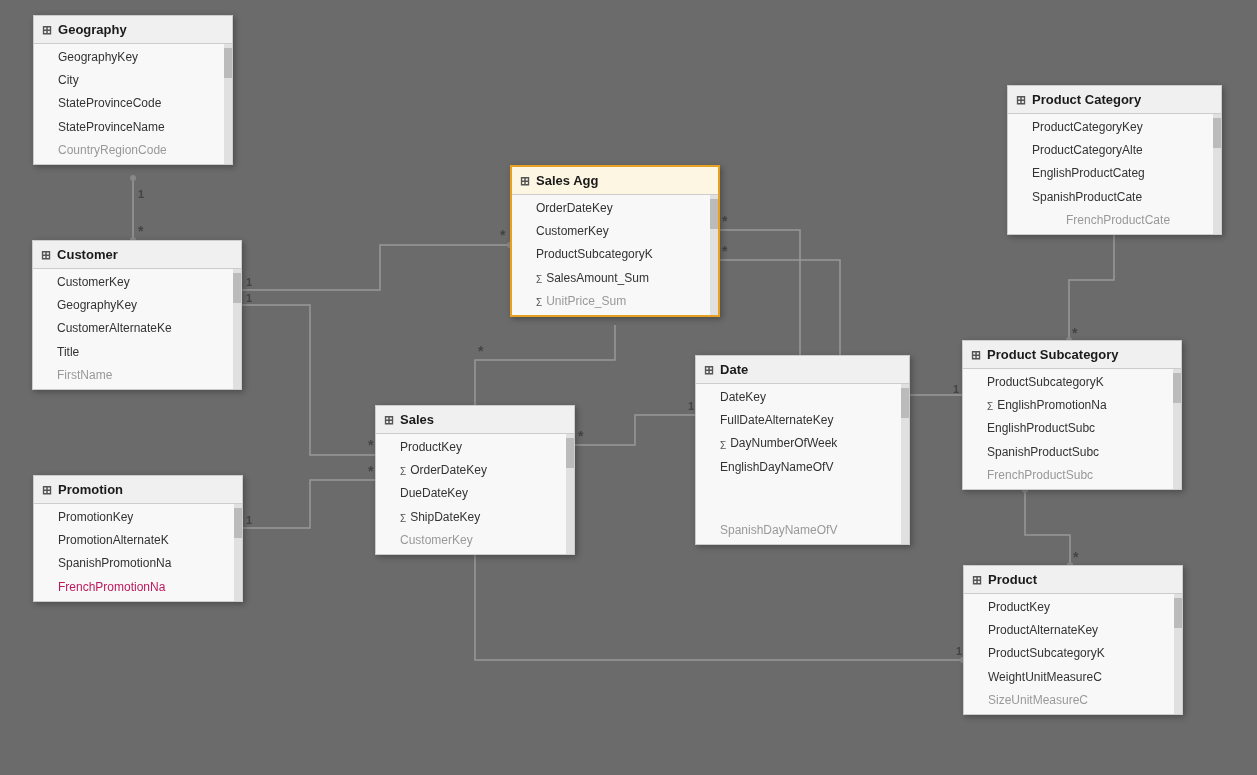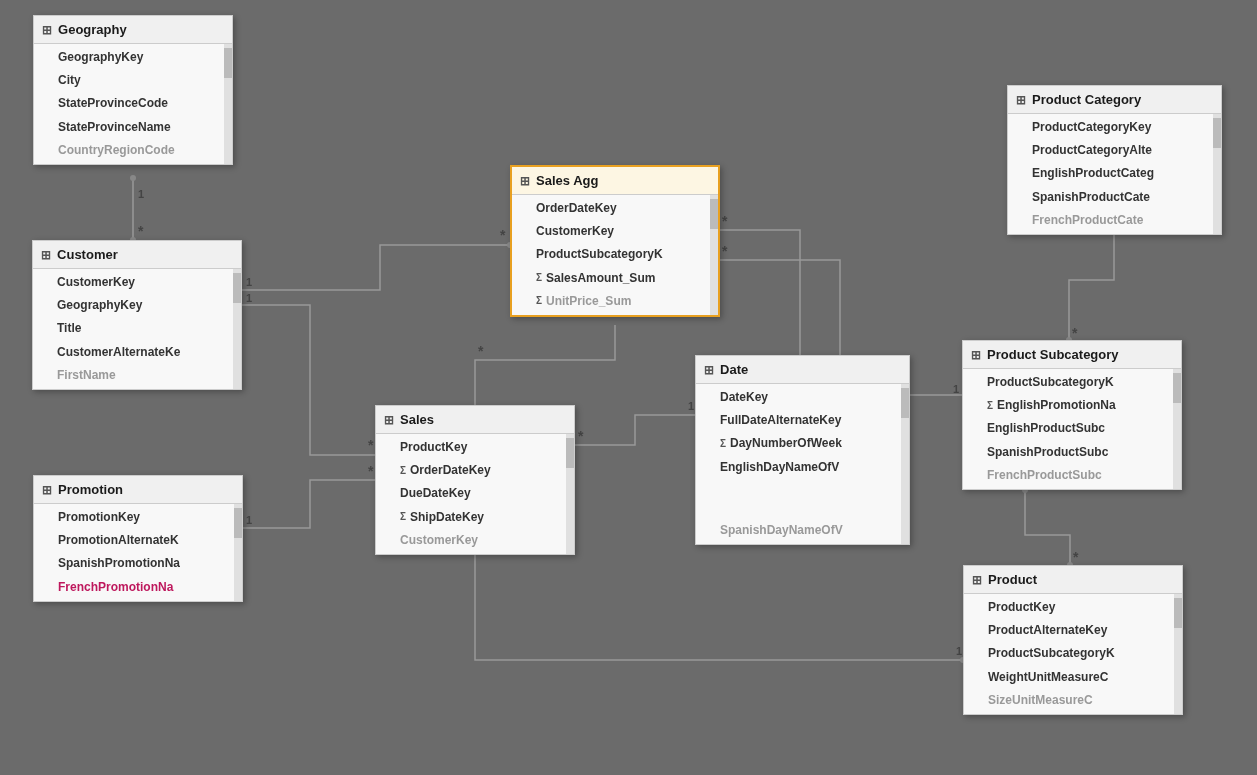--- a/index.html
+++ b/index.html
@@ -48,23 +48,22 @@
 
     .table-row {
       padding: 2px 8px 2px 24px;
       font-size: 12px;
       color: #333;
       white-space: nowrap;
       overflow: hidden;
       text-overflow: ellipsis;
       line-height: 1.6;
       display: flex;
-      align-items: center;
+      align-items: flex-end;
       gap: 4px;
-      font-weight: bold;
     }
 
     .sigma-icon {
       font-size: 10px;
       color: #555;
       flex-shrink: 0;
     }
 
     .scrollbar {
       position: absolute;
@@ -206,24 +205,24 @@
     <div class="scrollbar">
         <div class="scrollbar-thumb"></div>
       </div>
     <div class="table-row">
         <span>CustomerKey</span>
       </div>
     <div class="table-row">
         <span>GeographyKey</span>
       </div>
     <div class="table-row">
+        <span>CustomerAlternateKe</span>
+      </div>
+    <div class="table-row">
         <span>Title</span>
-      </div>
-    <div class="table-row">
-        <span>CustomerAlternateKe</span>
       </div>
     <div class="table-row">
         <span style="color:#999;">FirstName</span>
       </div>
   </div>
 </div>
 
 <div class="table-card" style="left: 33px; top: 475px; width: 210px;">
   <div class="table-header">
     <span class="table-icon">⊞</span>
@@ -349,21 +348,21 @@
     <div class="table-row">
         <span>ProductCategoryAlte</span>
       </div>
     <div class="table-row">
         <span>EnglishProductCateg</span>
       </div>
     <div class="table-row">
         <span>SpanishProductCate</span>
       </div>
     <div class="table-row">
-        <span style="color:#999;">FrenchProductCate</span>
+        <span style="color:#999;margin-left:34px;">FrenchProductCate</span>
       </div>
   </div>
 </div>
 
 <div class="table-card" style="left: 962px; top: 340px; width: 220px;">
   <div class="table-header">
     <span class="table-icon">⊞</span>
     <span>Product Subcategory</span>
   </div>
   <div class="table-body">

